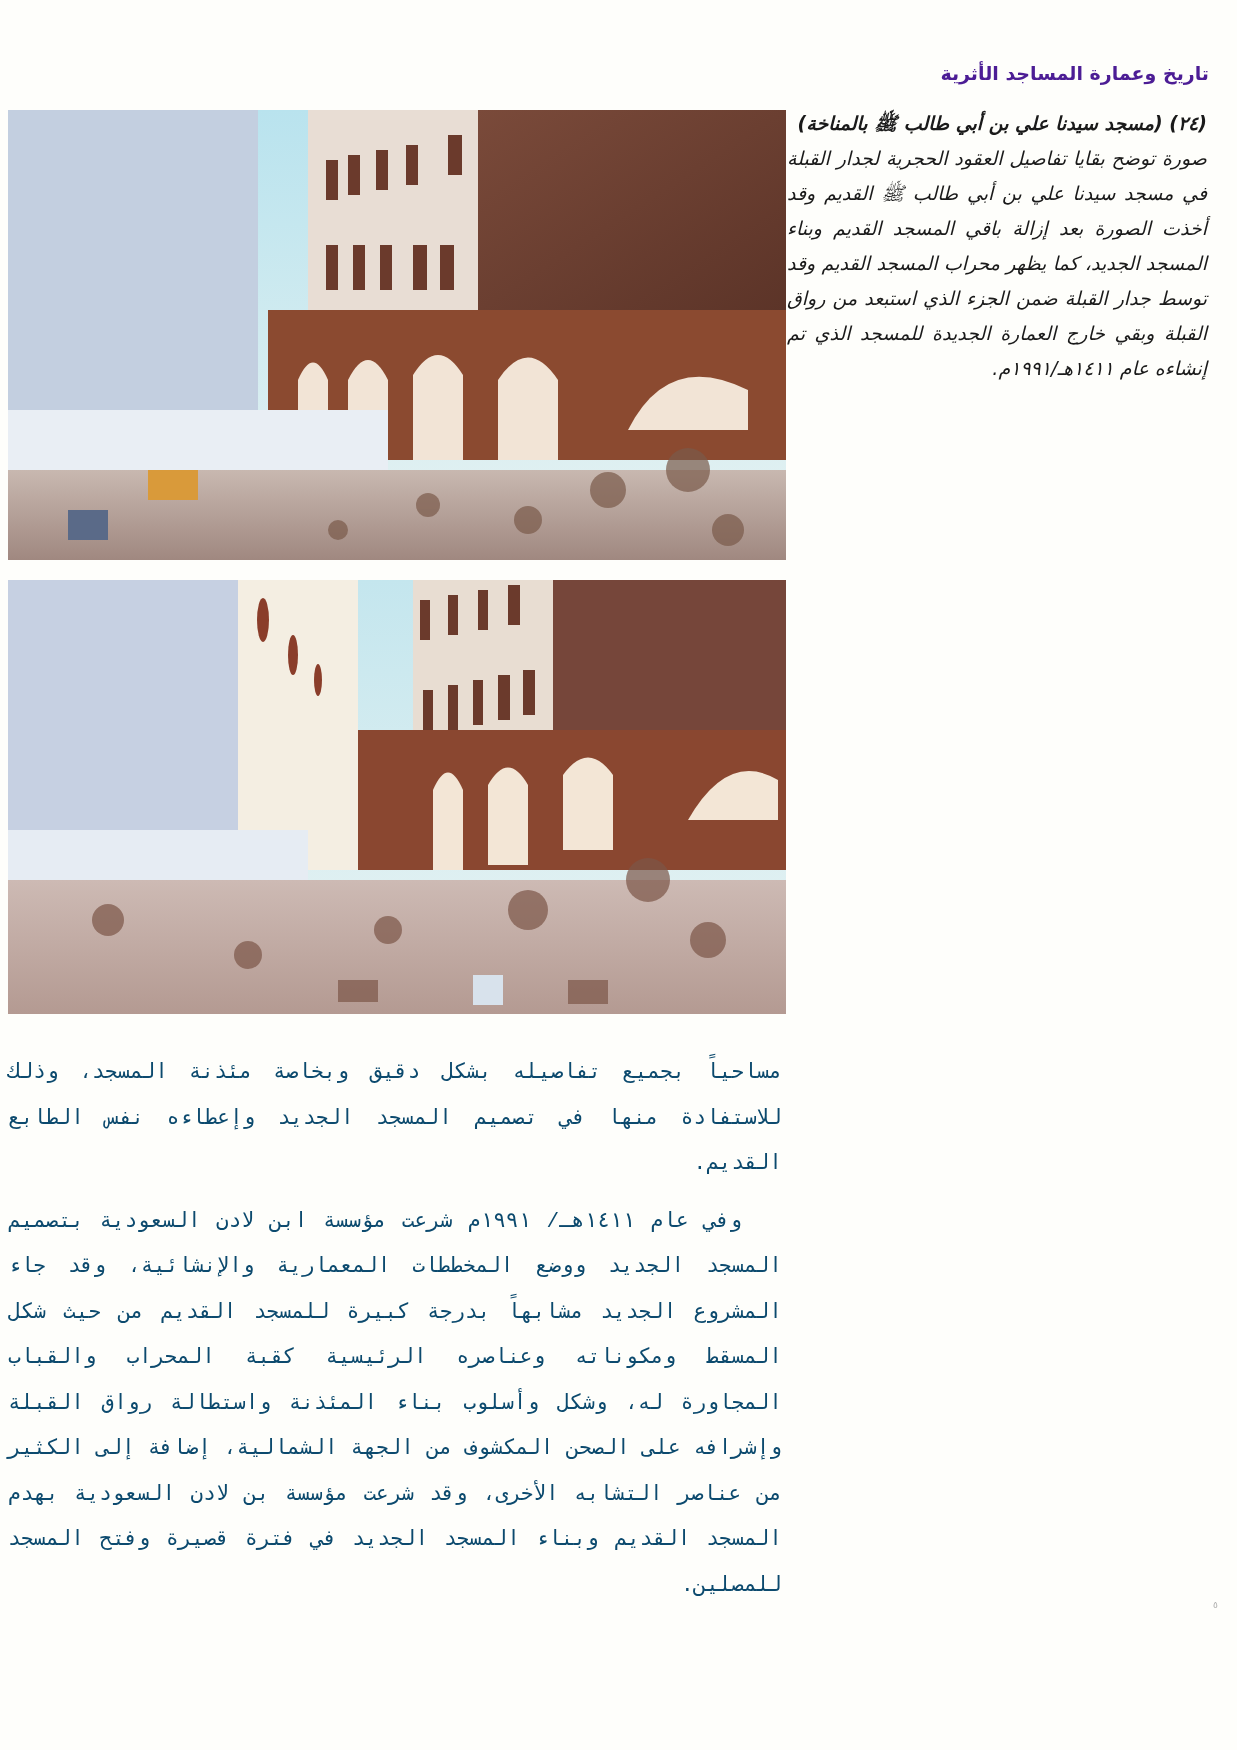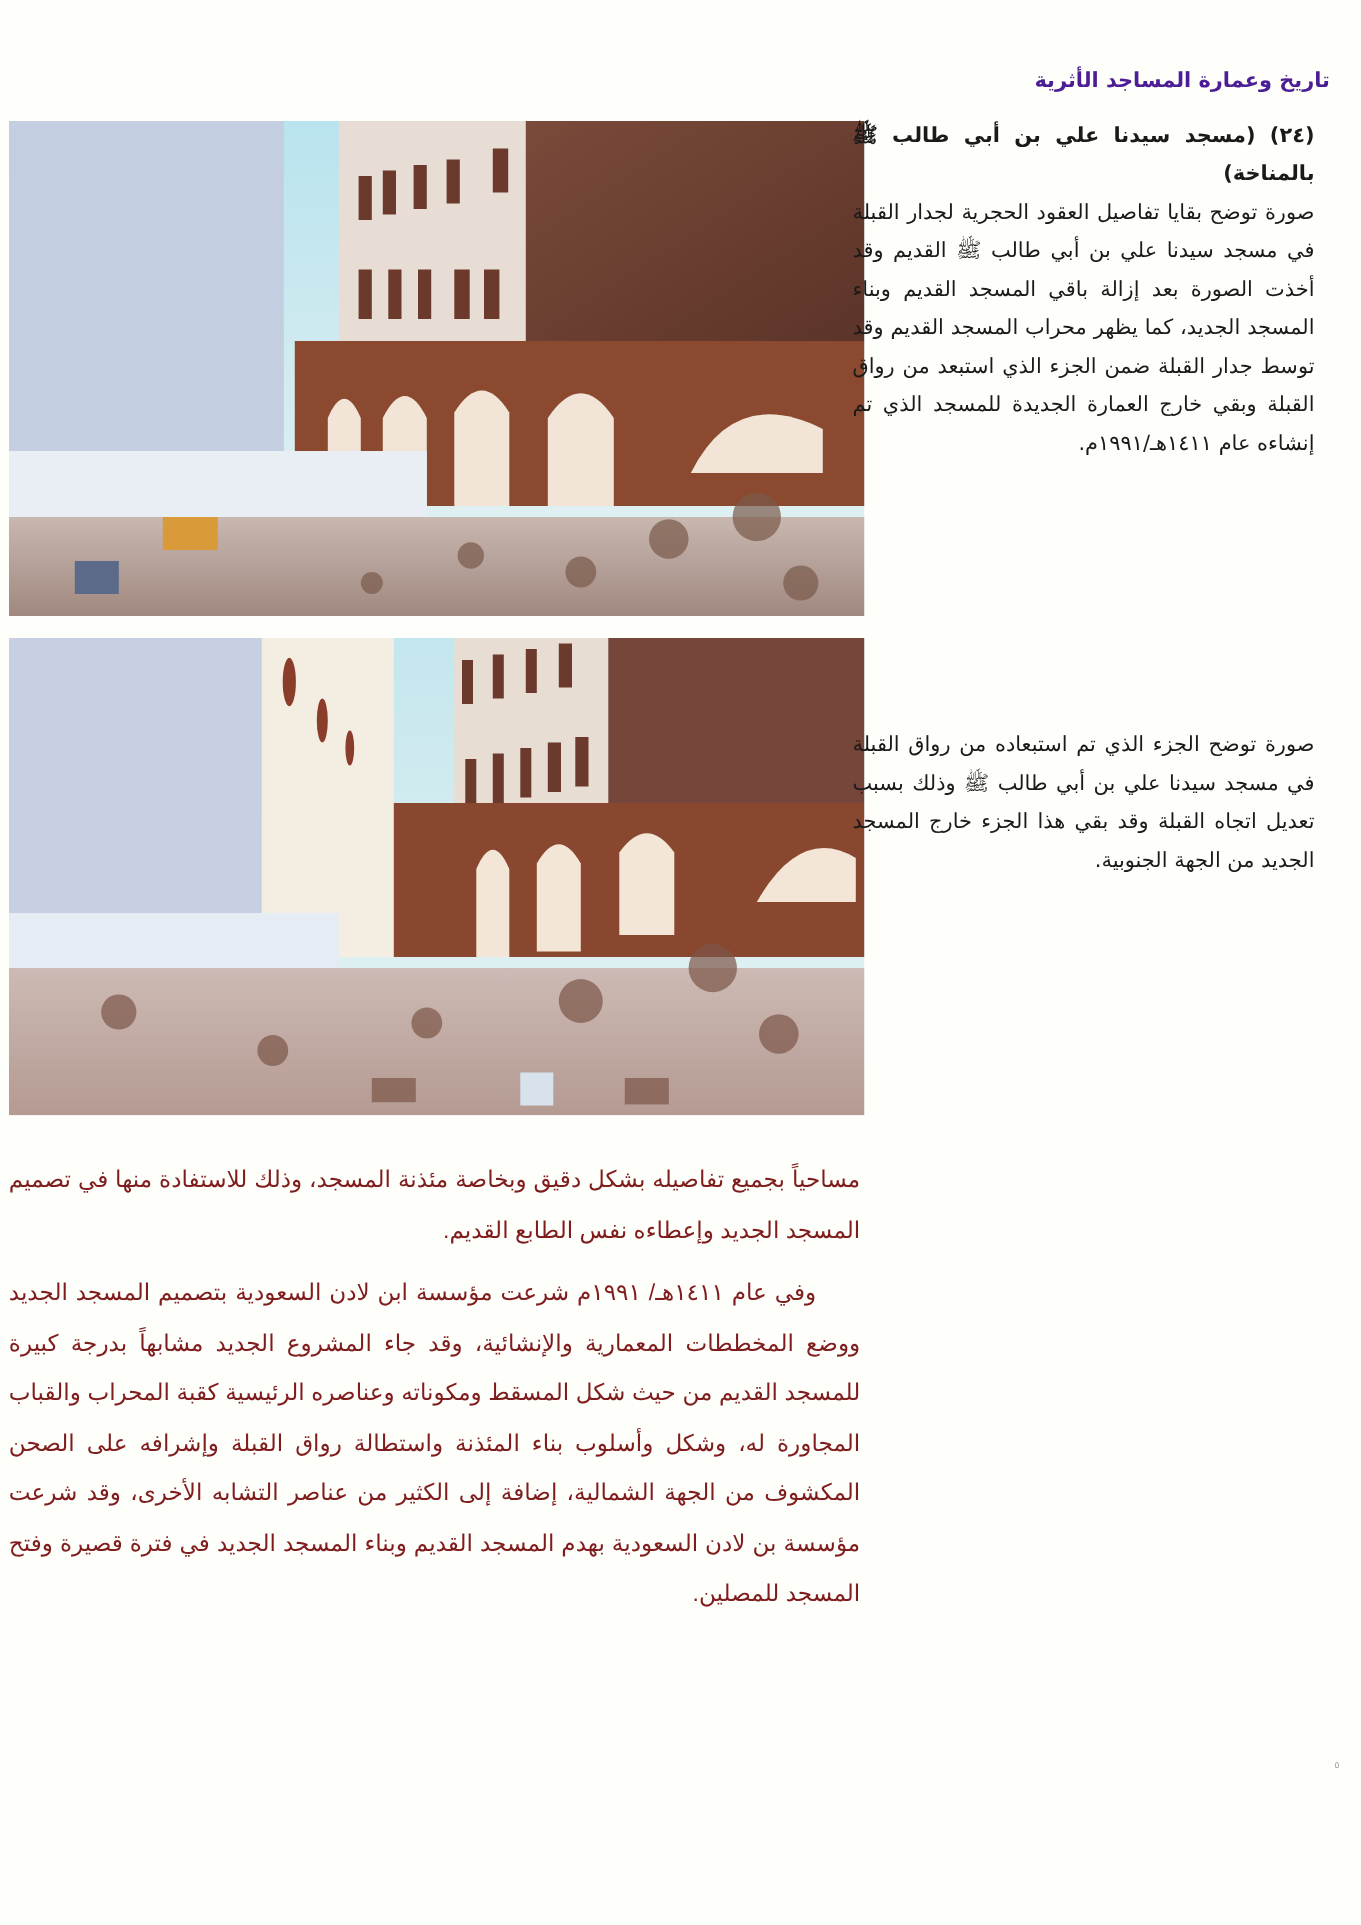--- a/index.html
+++ b/index.html
@@ -12,30 +12,30 @@
   .running-header {
     position:absolute; top:62px; right:28px; width:400px; text-align:right;
     direction:rtl; font-size:19px; font-weight:bold; color:#4c1d95; letter-spacing:0.5px;
   }
   .photo {
     position:absolute; left:8px; width:778px; overflow:hidden;
   }
   .photo1 { top:110px; height:450px; }
   .photo2 { top:580px; height:434px; }
   .caption {
-    position:absolute; right:42px; width:420px; direction:rtl; text-align:justify;
-    font-family:"DejaVu Sans", sans-serif; font-size:19px; line-height:35px;padding-left:32px;
+    position:absolute; right:30px; width:420px; direction:rtl; text-align:justify;
+    font-family:"DejaVu Sans", sans-serif; font-style:italic; font-size:19px; line-height:35px;padding-left:32px;
   }
   .caption .cap-title { font-weight:bold; margin:0; }
   .caption .cap-body { margin:0; }
   .cap1 { top:106px; }
   .cap2 { top:660px; }
   .body-text {
     position:absolute; left:8px; top:1050px; width:774px; direction:rtl; text-align:justify;
-    font-family:Liberation Sans, sans-serif; font-size:21px; line-height:45.5px; color:#7f1d1d;
+    font-family:Liberation Mono, monospace; font-size:21px; line-height:45.5px; color:#0c4a6e;
   }
   .body-text p { margin:0 0 12px 0; text-indent:0; }
   .body-text p.indent { text-indent:40px; }
   .page-mark {
     position:absolute; right:14px; top:1600px; width:10px; height:10px; font-size:9px; color:#aaa;
   }
 </style>
 </head>
 <body>
 
@@ -154,21 +154,20 @@
 
 <div class="caption cap1">
   <p class="cap-title">
     <span>(٢٤)</span>
     <span>(مسجد سيدنا علي بن أبي طالب ﷺ بالمناخة)</span>
   </p>
   <p class="cap-body">صورة توضح بقايا تفاصيل العقود الحجرية لجدار القبلة في مسجد سيدنا علي بن أبي طالب ﷺ القديم وقد أخذت الصورة بعد إزالة باقي المسجد القديم وبناء المسجد الجديد، كما يظهر محراب المسجد القديم وقد توسط جدار القبلة ضمن الجزء الذي استبعد من رواق القبلة وبقي خارج العمارة الجديدة للمسجد الذي تم إنشاءه عام ١٤١١هـ/١٩٩١م.</p>
 </div>
 
 <div class="caption cap2">
-  <p class="cap-body">صورة توضح الجزء الذي تم استبعاده من رواق القبلة في مسجد سيدنا علي بن أبي طالب ﷺ وذلك بسبب تعديل اتجاه القبلة وقد بقي هذا الجزء خارج المسجد الجديد من الجهة الجنوبية.</p>
 </div>
 
 <div class="body-text">
   <p>مساحياً بجميع تفاصيله بشكل دقيق وبخاصة مئذنة المسجد، وذلك للاستفادة منها في تصميم المسجد الجديد وإعطاءه نفس الطابع القديم.</p>
   <p class="indent">وفي عام ١٤١١هـ/ ١٩٩١م شرعت مؤسسة ابن لادن السعودية بتصميم المسجد الجديد ووضع المخططات المعمارية والإنشائية، وقد جاء المشروع الجديد مشابهاً بدرجة كبيرة للمسجد القديم من حيث شكل المسقط ومكوناته وعناصره الرئيسية كقبة المحراب والقباب المجاورة له، وشكل وأسلوب بناء المئذنة واستطالة رواق القبلة وإشرافه على الصحن المكشوف من الجهة الشمالية، إضافة إلى الكثير من عناصر التشابه الأخرى، وقد شرعت مؤسسة بن لادن السعودية بهدم المسجد القديم وبناء المسجد الجديد في فترة قصيرة وفتح المسجد للمصلين.</p>
 </div>
 
 <div class="page-mark">٥</div>
 
 </body></html>

